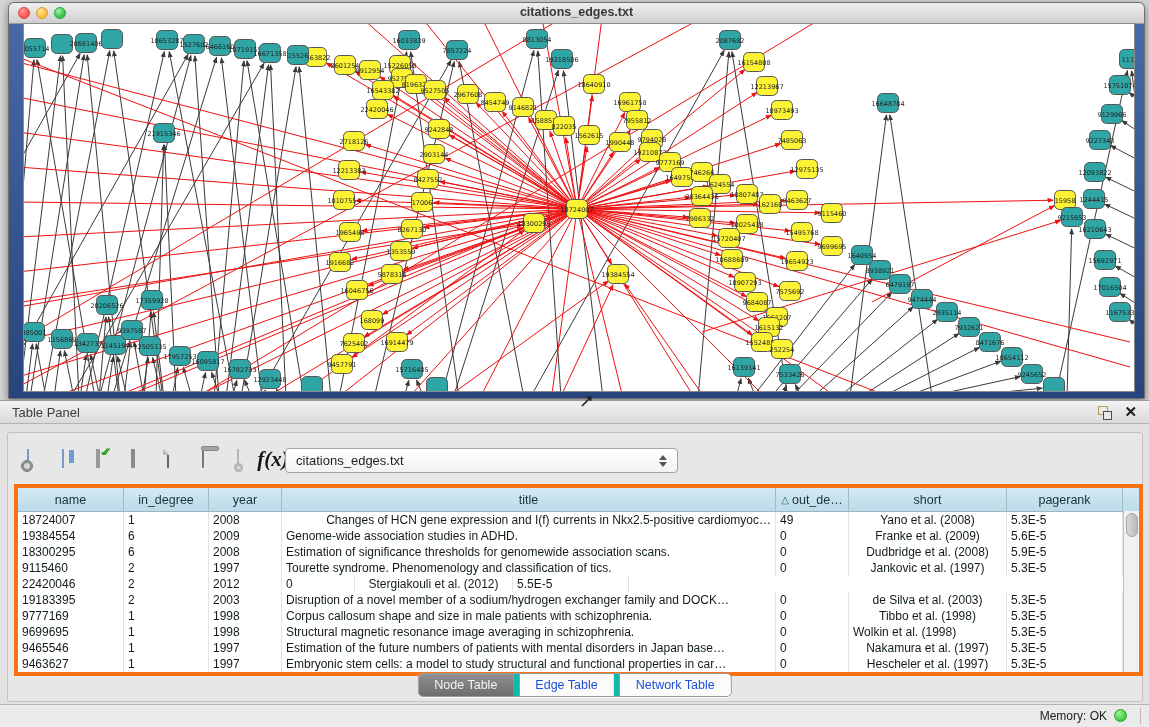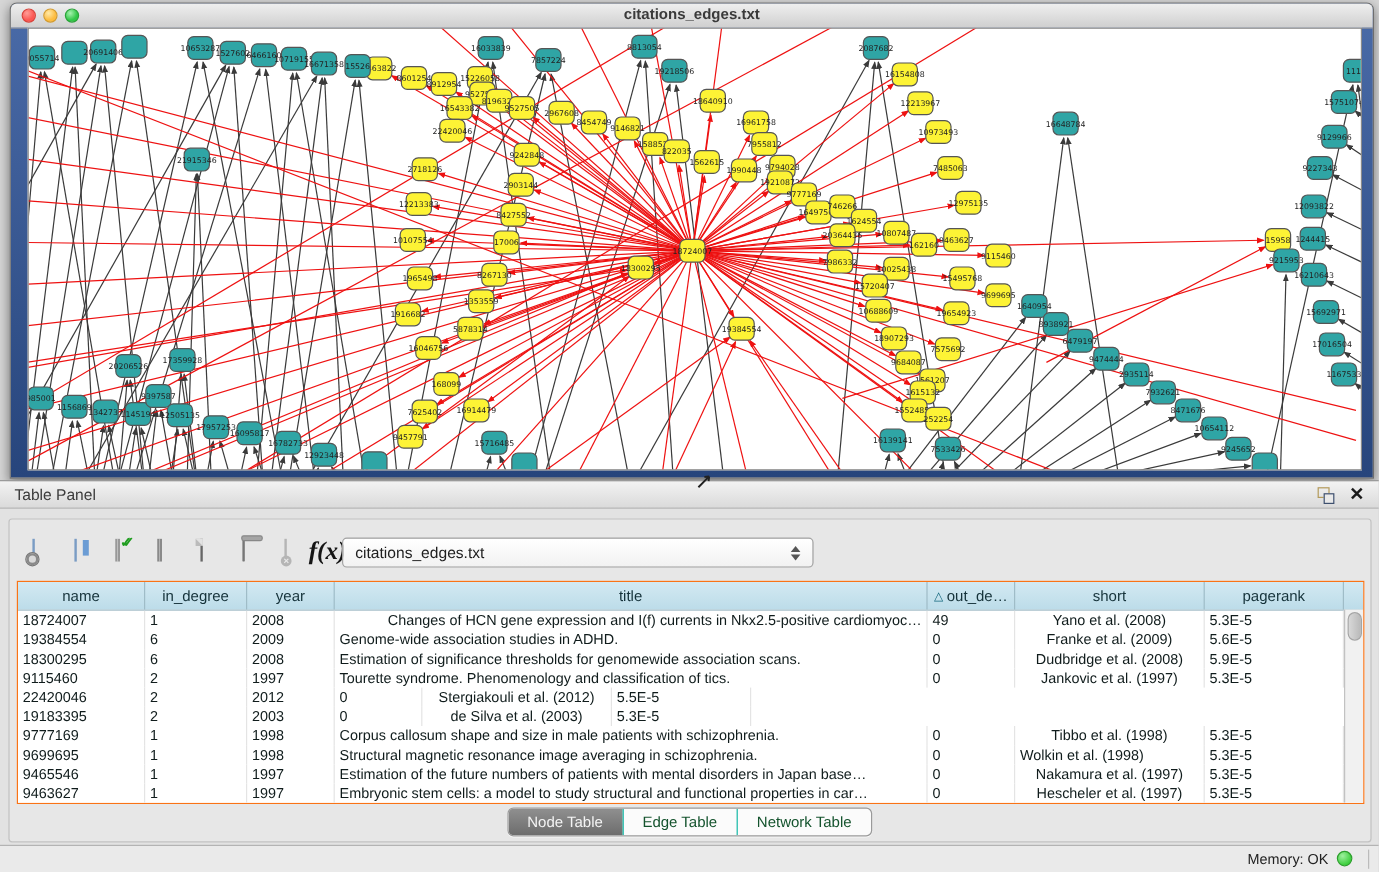--- a/index.html
+++ b/index.html
@@ -69,36 +69,36 @@
   #dropdown{position:absolute;left:285px;top:24px;width:393px;height:25px;background:linear-gradient(#ffffff,#f2f2f2);
     border:1px solid #a3a3a3;border-radius:4px;box-sizing:border-box;font-size:13px;color:#1e1e1e;}
   #dropdown .val{position:absolute;left:10px;top:4px;}
   .dd-arrows{position:absolute;right:10px;top:5px;width:8px;height:14px;}
   .dd-arrows i{position:absolute;left:0;width:0;height:0;border-left:4px solid transparent;border-right:4px solid transparent;}
   .dd-arrows .up{top:1px;border-bottom:5px solid #555;}
   .dd-arrows .dn{bottom:1px;border-top:5px solid #555;}
 
   
   #node-table{position:absolute;left:14px;top:60px;width:1121px;height:184px;background:#fff;
-    border:1px solid #f97316;box-sizing:content-box;overflow:hidden;}
+    border:4px solid #f97316;box-sizing:content-box;overflow:hidden;}
   .thead{display:flex;height:23px;background:linear-gradient(#d3e9f2,#bcdce9);border-bottom:1px solid #9ab6c1;}
   .th{box-sizing:border-box;border-right:1px solid #9fbcc7;font-size:12.5px;color:#15323a;
     display:flex;align-items:center;justify-content:center;gap:3px;white-space:nowrap;overflow:hidden;}
   .sortglyph{color:#17697f;font-size:10px;}
   .tr{display:flex;height:16px;line-height:16px;background:#fff;}
   .td{box-sizing:border-box;border-right:1px solid #e4e4e4;font-size:12px;color:#101c1c;
     white-space:nowrap;overflow:hidden;padding:0 4px;}
   .vscroll{position:absolute;right:0;top:23px;bottom:0;width:15px;background:#f1f1f1;border-left:1px solid #c2c2c2;}
   .vthumb{position:absolute;left:2px;top:2px;width:10px;height:22px;border-radius:6px;
     background:linear-gradient(90deg,#d8d8d8,#b9b9b9);border:1px solid #a5a5a5;}
 
   
   #tabs{position:absolute;left:50%;top:249px;transform:translateX(-50%);display:flex;height:22px;
     border:1px solid #9a9a9a;border-radius:5px;overflow:hidden;background:#fbfbfb;box-shadow:0 1px 0 rgba(255,255,255,.7);}
-  .tab{padding:0 16px;font-size:12.5px;line-height:22px;color:#14532d;border-left:1px solid #14b8a6;white-space:nowrap;}
+  .tab{padding:0 16px;font-size:12.5px;line-height:22px;color:#1d4ed8;border-left:6px solid #14b8a6;white-space:nowrap;}
   .tab:first-child{border-left:none;}
   .tab.active{background:linear-gradient(#8f8f8f,#6d6d6d);color:#f4f4f4;}
 
   
   #statusbar{position:absolute;left:0;top:704px;width:1149px;height:23px;background:#eaeaea;
     border-top:1px solid #b3b3b3;box-sizing:border-box;}
   #mem-label{position:absolute;right:42px;top:4px;font-size:12px;color:#222;}
   #mem-dot{position:absolute;right:22px;top:4px;width:13px;height:13px;border-radius:50%;
     background:radial-gradient(circle at 35% 30%,#9ef09e,#3ecf3e 70%);border:1px solid #2d9e2d;box-sizing:border-box;}
   #status-sep{position:absolute;right:8px;top:3px;width:1px;height:16px;background:#bbb;}
@@ -945,20 +945,21 @@
             <div class="td" style="width: 85px; text-align: left;">2</div>
             <div class="td" style="width: 73px; text-align: left;">2012</div>
             <div class="td" style="width: 73px; text-align: left;">0</div>
             <div class="td" style="width: 158px; text-align: center;">Stergiakouli et al. (2012)</div>
             <div class="td" style="width: 116px; text-align: left;">5.5E-5</div>
           </div>
           <div class="tr">
             <div class="td" style="width: 106px; text-align: left;">19183395</div>
             <div class="td" style="width: 85px; text-align: left;">2</div>
             <div class="td" style="width: 73px; text-align: left;">2003</div>
+            <div class="td" style="width: 494px; text-align: left;">Disruption of a novel member of a sodium/hydrogen exchanger family and DOCK…</div>
             <div class="td" style="width: 73px; text-align: left;">0</div>
             <div class="td" style="width: 158px; text-align: center;">de Silva et al. (2003)</div>
             <div class="td" style="width: 116px; text-align: left;">5.3E-5</div>
           </div>
           <div class="tr">
             <div class="td" style="width: 106px; text-align: left;">9777169</div>
             <div class="td" style="width: 85px; text-align: left;">1</div>
             <div class="td" style="width: 73px; text-align: left;">1998</div>
             <div class="td" style="width: 494px; text-align: left;">Corpus callosum shape and size in male patients with schizophrenia.</div>
             <div class="td" style="width: 73px; text-align: left;">0</div>

